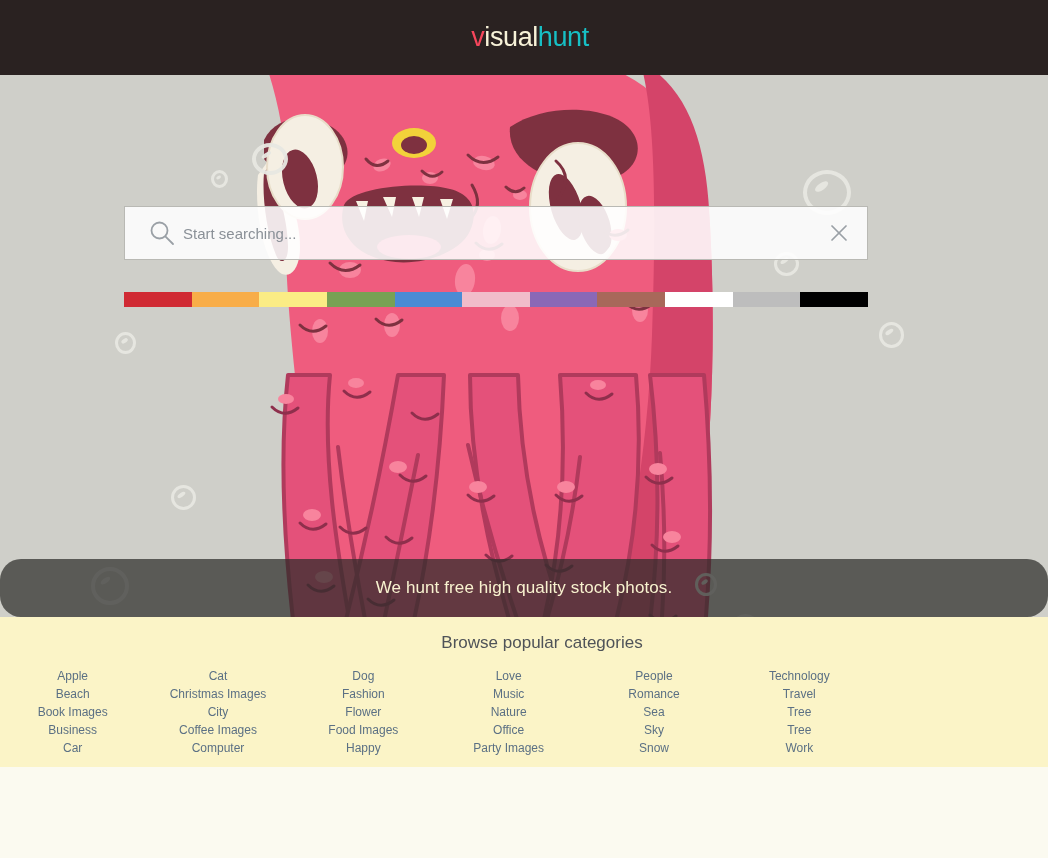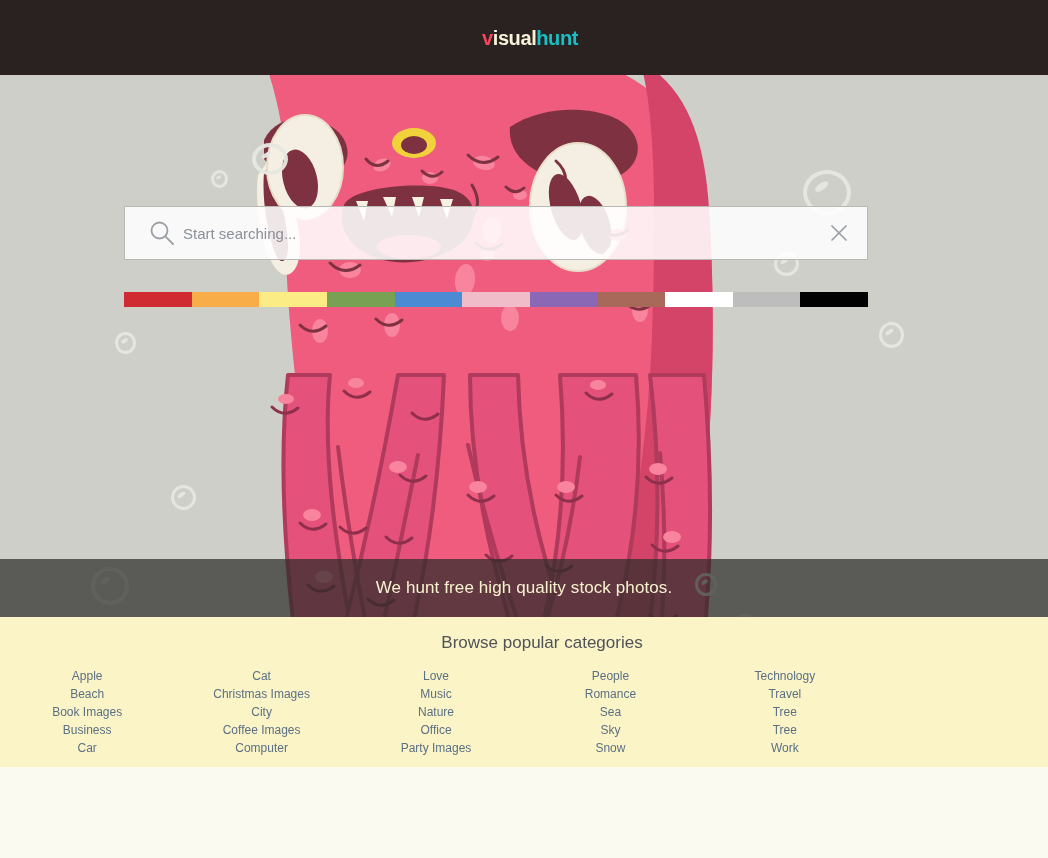--- a/index.html
+++ b/index.html
@@ -17,22 +17,22 @@
     width: 1048px;
     height: 75px;
     background: #2a2221;
     display: flex;
     align-items: center;
     justify-content: center;
     position: relative;
     z-index: 40;
   }
   .logo {
-    font-size: 20px;
-    font-weight: bold;
+    font-size: 27px;
+    font-weight: normal;
     letter-spacing: -0.4px;
     line-height: 1;
     user-select: none;
     margin-left: 12px;
   }
   .logo .l-v     { color: #f6465c; }
   .logo .l-isual { color: #f7f2d8; }
   .logo .l-hunt  { color: #17bfc4; }
 
   
@@ -77,20 +77,21 @@
     position: absolute;
     left: 0;
     bottom: 0;
     width: 1048px;
     height: 58px;
     background: rgba(44,44,42,.72);
     display: flex;
     align-items: center;
     justify-content: center;
     z-index: 20;
+    border-radius: 21px;
   }
   .banner-text {
     color: #f8f2cf;
     font-size: 17px;
     letter-spacing: .1px;
   }
 
   
   .search-wrap {
     position: absolute;
@@ -398,20 +399,27 @@
         <a class="cat-link">Car</a>
       </div>
       <div class="cat-col">
         <a class="cat-link">Cat</a>
         <a class="cat-link">Christmas Images</a>
         <a class="cat-link">City</a>
         <a class="cat-link">Coffee Images</a>
         <a class="cat-link">Computer</a>
       </div>
       <div class="cat-col">
+        <a class="cat-link">Dog</a>
+        <a class="cat-link">Fashion</a>
+        <a class="cat-link">Flower</a>
+        <a class="cat-link">Food Images</a>
+        <a class="cat-link">Happy</a>
+      </div>
+      <div class="cat-col">
         <a class="cat-link">Love</a>
         <a class="cat-link">Music</a>
         <a class="cat-link">Nature</a>
         <a class="cat-link">Office</a>
         <a class="cat-link">Party Images</a>
       </div>
       <div class="cat-col">
         <a class="cat-link">People</a>
         <a class="cat-link">Romance</a>
         <a class="cat-link">Sea</a>

